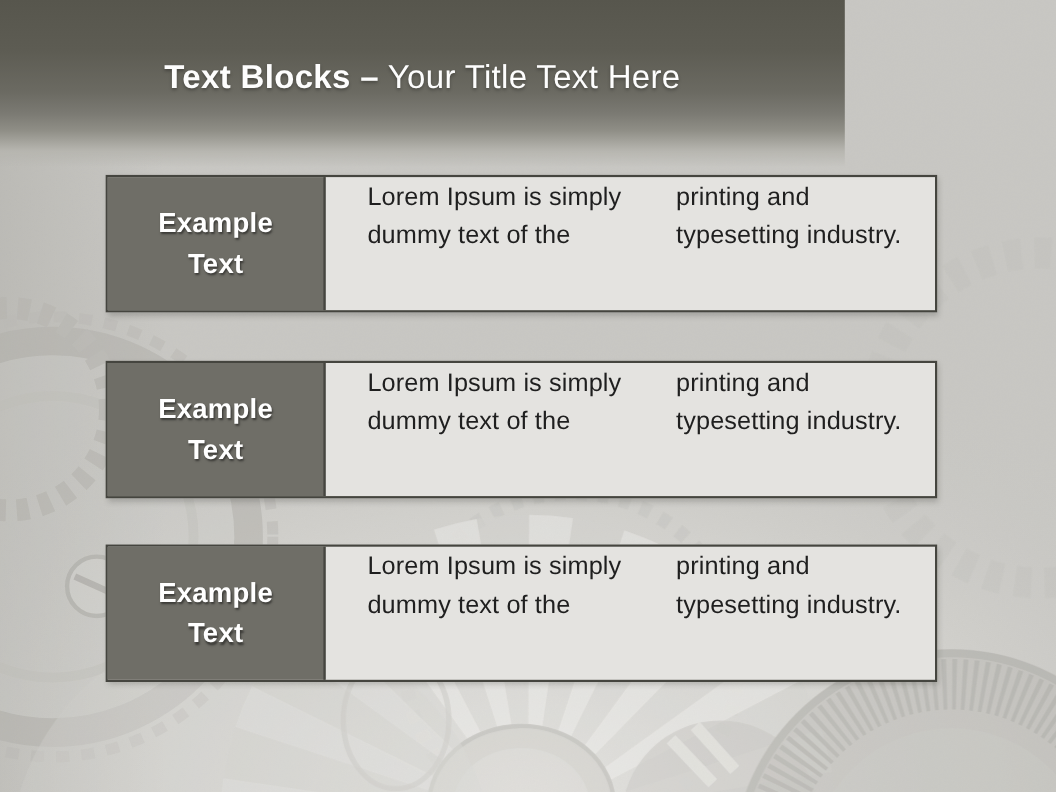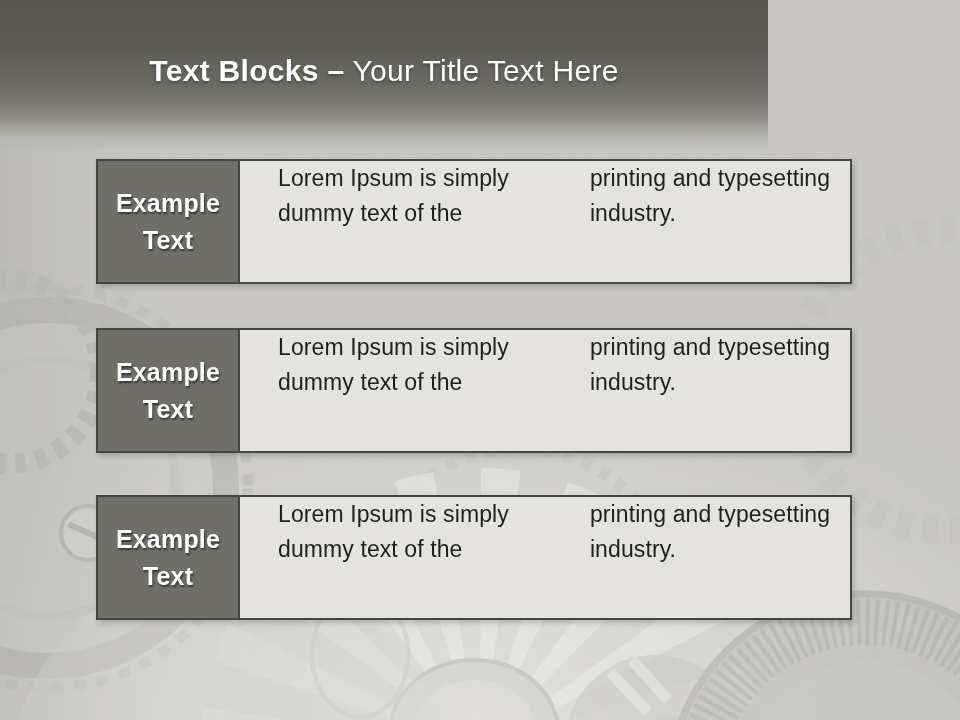--- a/index.html
+++ b/index.html
@@ -48,21 +48,21 @@
     background: #e4e3e0;
     display: flex;
     z-index: 3;
     box-shadow: 2px 3px 5px rgba(55,55,50,0.25);
   }
   .row-1 { top: 159px; }
   .row-2 { top: 328px; }
   .row-3 { top: 495px; }
 
   .block-label {
-    width: 142px;
+    width: 198px;
     box-sizing: border-box;
     background: #6f6e67;
     border-right: 2px solid #45453f;
     color: #ffffff;
     font-weight: bold;
     font-size: 25px;
     line-height: 37px;
     display: flex; flex-direction: column;
     align-items: center; justify-content: center;
     text-shadow: 1px 2px 2px rgba(0,0,0,0.50);

